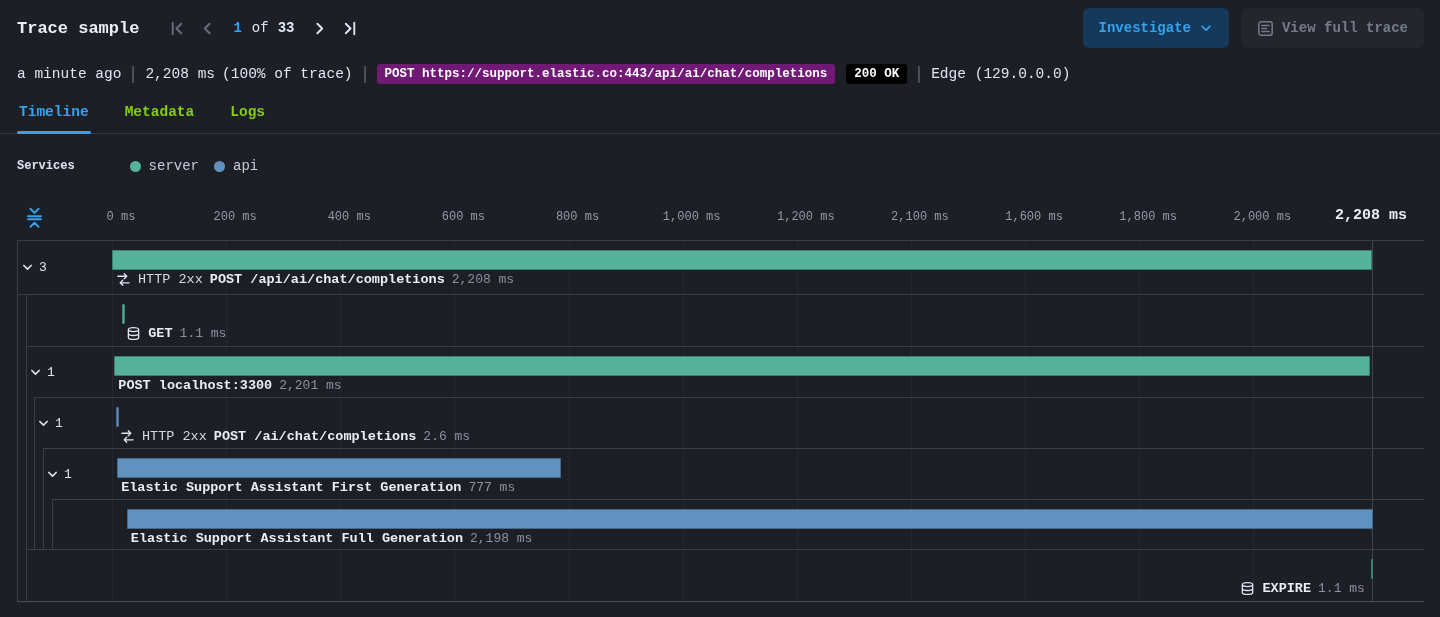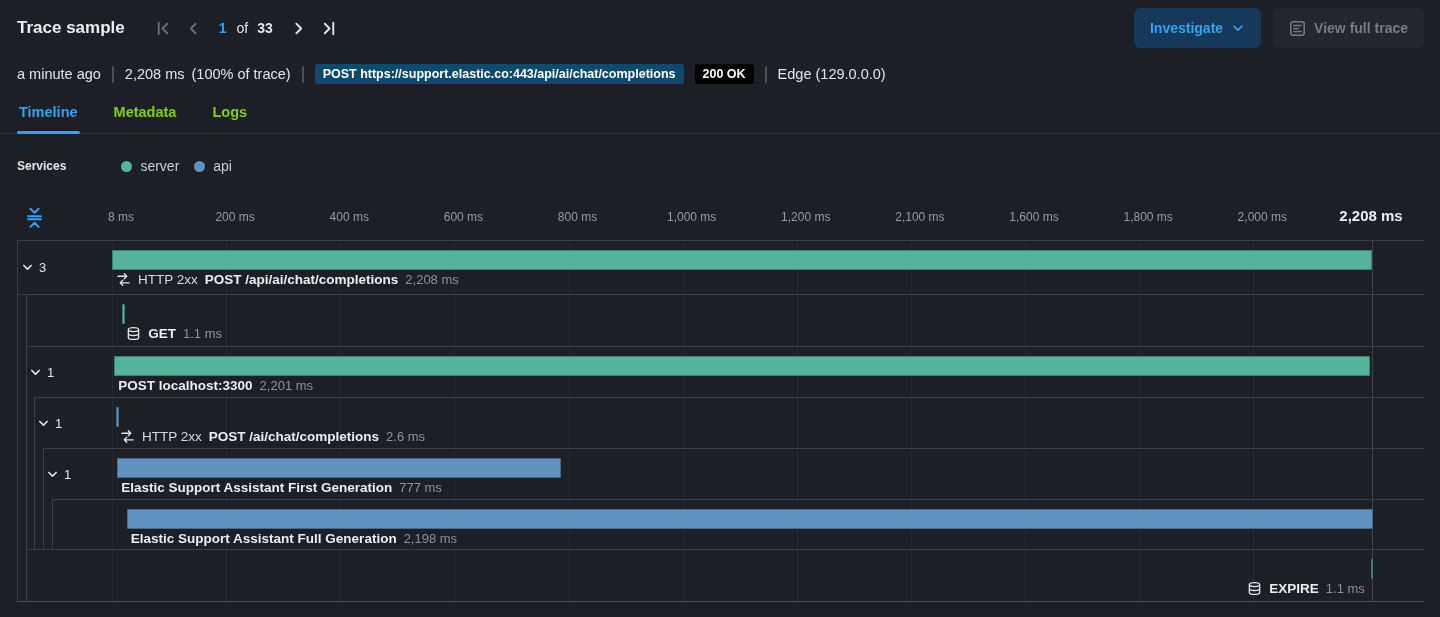--- a/index.html
+++ b/index.html
@@ -1,39 +1,39 @@
 <!DOCTYPE html>
 <html><head>
 <meta charset="utf-8">
 <style>
   html,body{margin:0;padding:0;background:#14161c;}
   *{box-sizing:border-box;}
   #root{
     position:relative;width:1440px;height:617px;overflow:hidden;
     background:#1d1f27;color:#dfe5ef;
-    font-family:Liberation Sans, sans-serif;
+    font-family:Liberation Mono, monospace;
     -webkit-font-smoothing:antialiased;
   }
   
   .hdr{position:absolute;left:0;top:0;width:1440px;height:56px;display:flex;align-items:center;padding:0 16px 0 17px;}
   .hdr h2{font-size:17px;font-weight:700;margin:0 28px 0 0;color:#e9edf4;}
   .pager{display:flex;align-items:center;gap:9px;}
   .pager button{background:none;border:none;padding:2px;cursor:pointer;display:flex;align-items:center;}
   .pager .pg-txt{font-size:14px;color:#dfe5ef;}
   .pager .pg-cur{color:#36a2ef;font-weight:700;margin:0 1px 0 6px;}
   .pager .pg-total{font-weight:700;margin-right:6px;}
   .hdr-actions{margin-left:auto;display:flex;align-items:flex-start;gap:12px;}
   .btn{height:40px;border:none;border-radius:6px;display:flex;align-items:center;gap:8px;padding:0 16px;font-family:inherit;font-size:14px;font-weight:600;cursor:pointer;}
   .btn-investigate{background:#14395a;color:#36a2ef;}
   .btn-viewtrace{background:#24262e;color:#757b87;cursor:default;}
   
   .summary{position:absolute;left:17px;top:60px;height:28px;display:flex;align-items:center;gap:11px;font-size:14.5px;color:#dfe5ef;}
   .sep{width:2px;height:17px;background:#4c505b;border-radius:1px;}
   .badge{font-size:12.5px;font-weight:700;color:#fff;border-radius:3px;padding:4px 8px;line-height:1;}
-  .badge-gray{background:#0c4a6e;}
+  .badge-gray{background:#701a75;}
   .badge-green{background:#000000;}
   .dur-group{display:flex;gap:7px;}
   
   .tabs{position:absolute;left:0;top:98px;width:1440px;height:36px;padding:0 17px;display:flex;gap:32px;border-bottom:1px solid #31343d;}
   .tab{font-size:14.5px;font-weight:700;color:#84cc16;padding:6px 2px 0 2px;cursor:pointer;position:relative;}
   .tab.active{color:#36a2ef;}
   .tab.active::after{content:"";position:absolute;left:0;right:0;bottom:-1px;height:3px;background:#36a2ef;border-radius:2px;}
   
   .legend{position:absolute;left:17px;top:158px;display:flex;align-items:center;gap:15px;}
   .legend .legend-title{font-size:12px;font-weight:700;color:#dfe5ef;margin-right:40px;}
@@ -143,21 +143,21 @@
 
   <button class="fold-btn">
     <svg width="19" height="21" viewBox="0 0 16 18" fill="none" stroke="#36a2ef" stroke-width="1.7" stroke-linecap="round" stroke-linejoin="round">
         <path d="M4.5 1.5 8 5l3.5-3.5"></path>
         <path d="M2.5 8h11M2.5 10.5h11"></path>
         <path d="M4.5 17 8 13.5 11.5 17"></path>
       </svg>
   </button>
 
   <div id="waterfall">
-      <span class="axis-label" style="left: 121px;">8 ms</span>
+      <span class="axis-label" style="left: 121px;">0 ms</span>
       <span class="axis-label" style="left: 235.13px;">200 ms</span>
       <span class="axis-label" style="left: 349.261px;">400 ms</span>
       <span class="axis-label" style="left: 463.391px;">600 ms</span>
       <span class="axis-label" style="left: 577.522px;">800 ms</span>
       <span class="axis-label" style="left: 691.652px;">1,000 ms</span>
       <span class="axis-label" style="left: 805.783px;">1,200 ms</span>
       <span class="axis-label" style="left: 919.913px;">2,100 ms</span>
       <span class="axis-label" style="left: 1034.04px;">1,600 ms</span>
       <span class="axis-label" style="left: 1148.17px;">1,800 ms</span>
       <span class="axis-label" style="left: 1262.3px;">2,000 ms</span>

